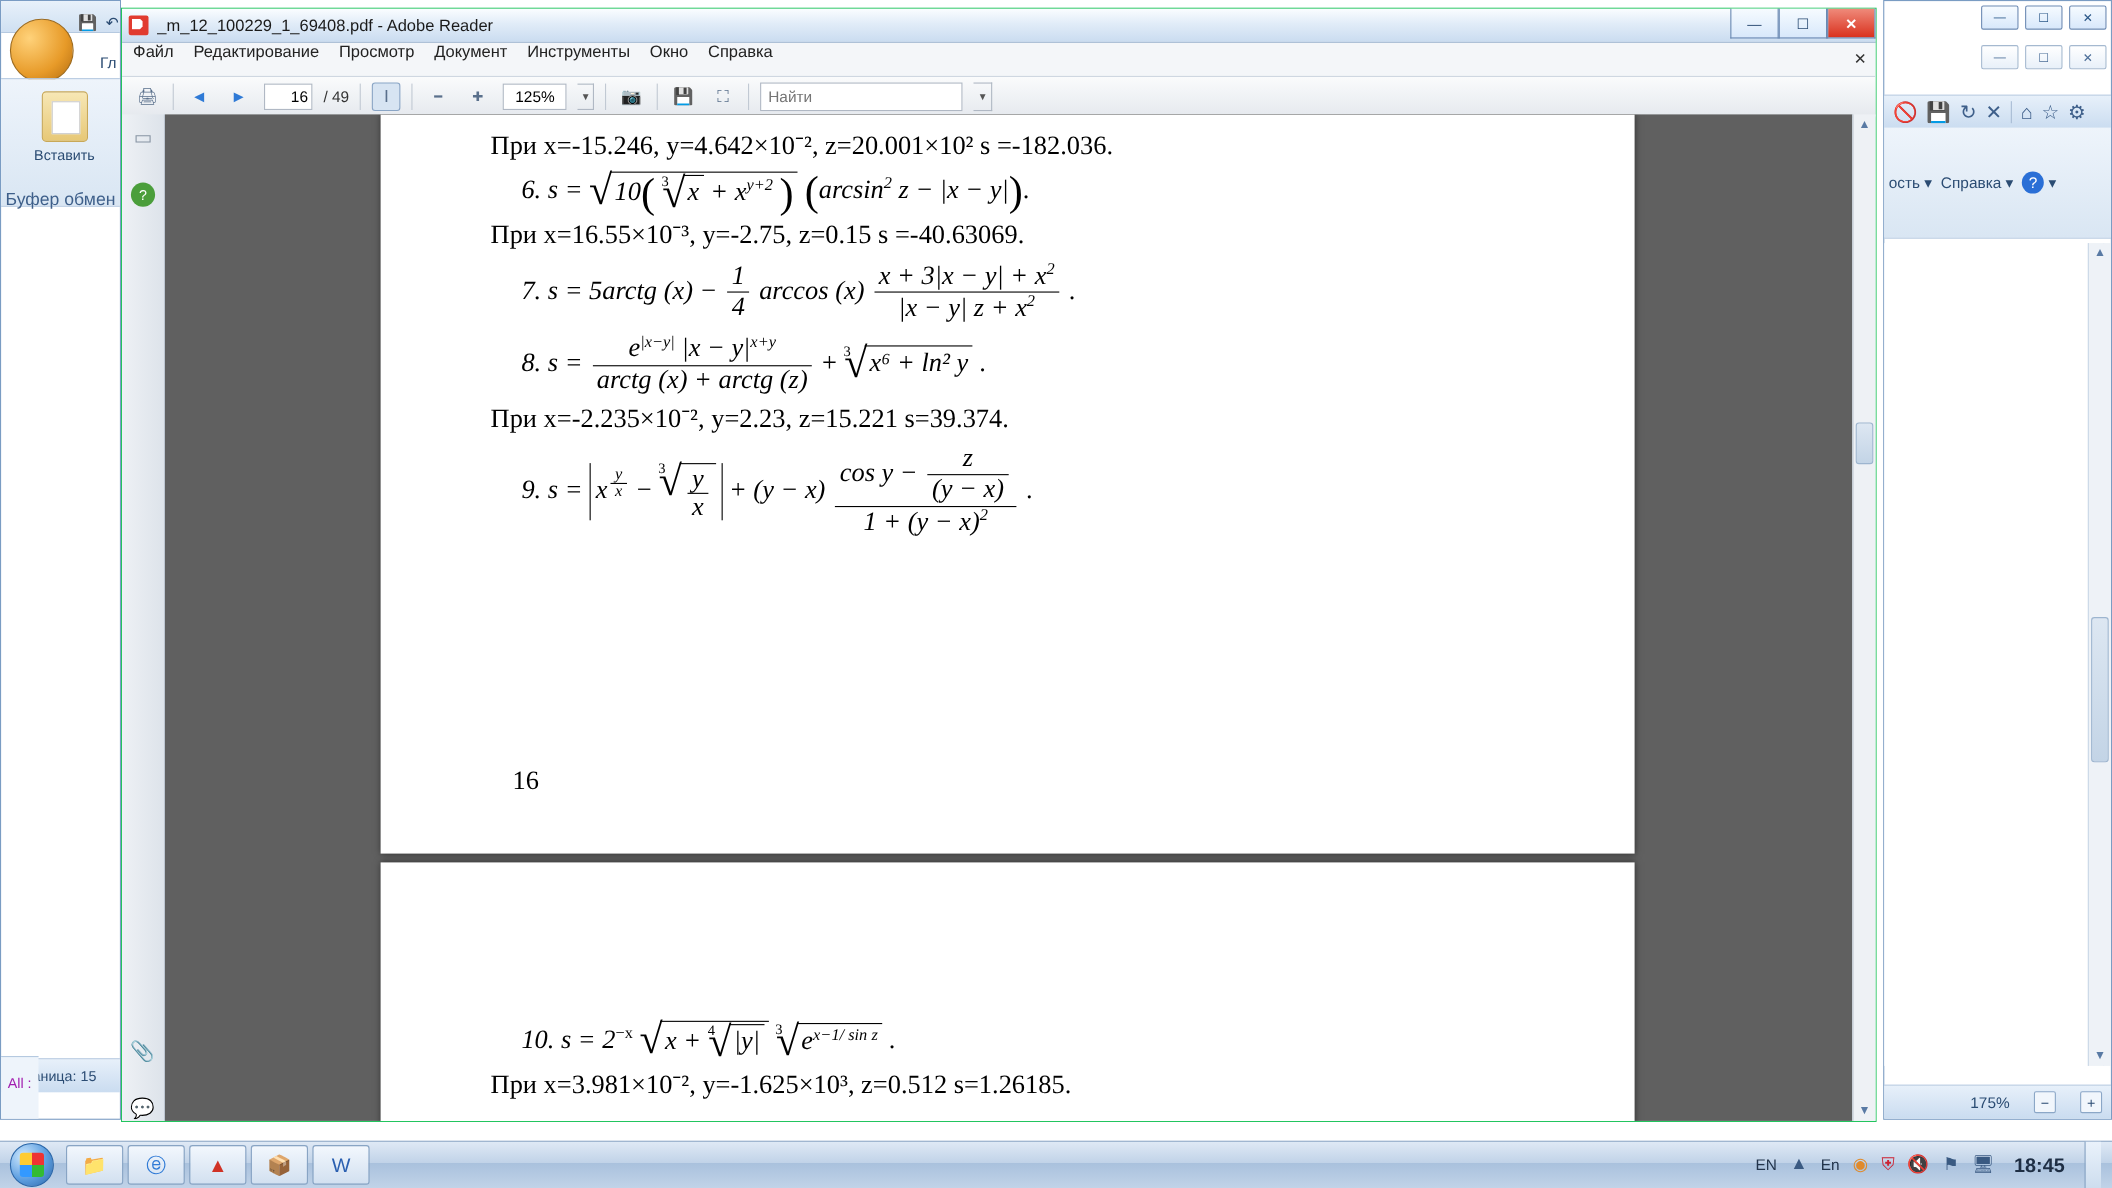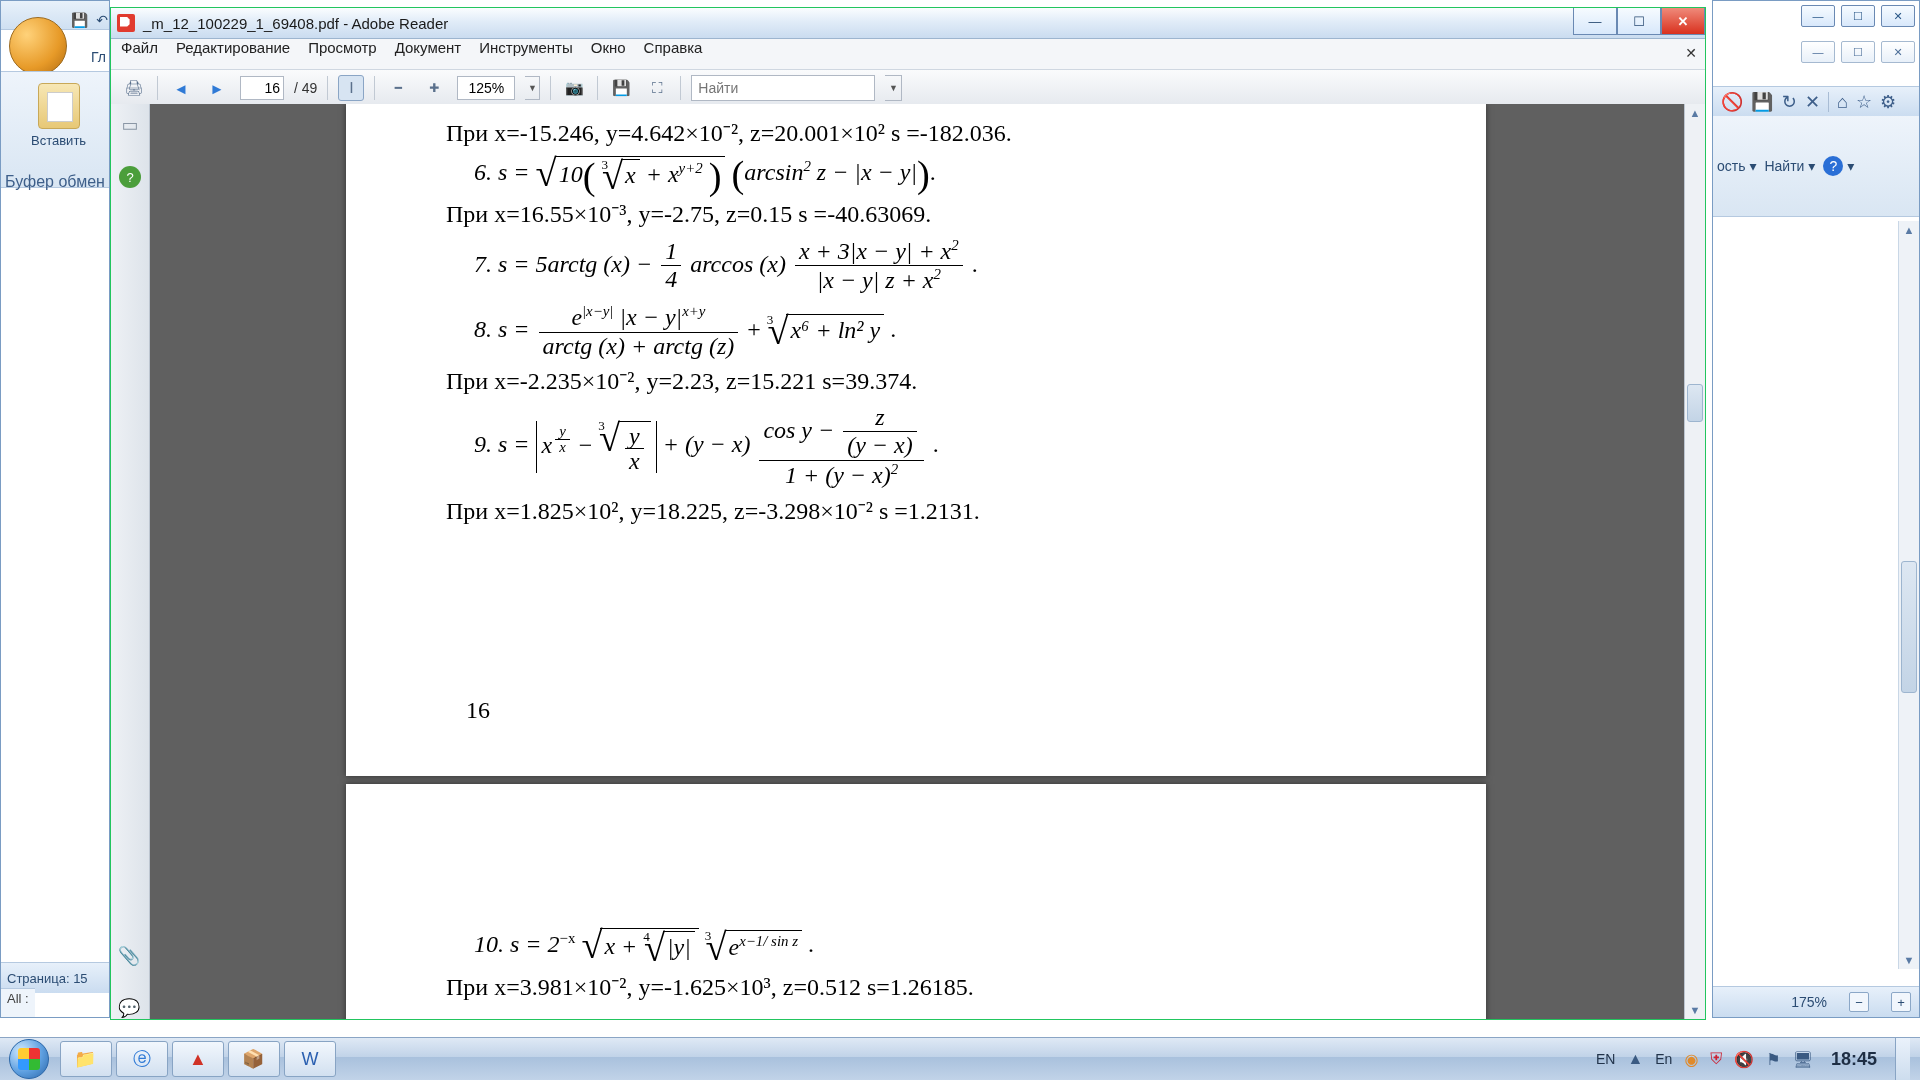--- a/index.html
+++ b/index.html
@@ -29,21 +29,21 @@
 .word-sliver .ws-orb{position:absolute;top:16px;left:8px;width:56px;height:56px;border-radius:50%;background:radial-gradient(circle at 30% 30%,#ffd27a,#e79a28 60%,#b06a10);border:1px solid #9c6a1e}
 .word-sliver .ws-qa{position:absolute;top:10px;left:70px;display:flex;gap:4px;font-size:14px;color:#2b4c73}
 .word-sliver .ws-qa span{width:18px;height:18px;border-radius:2px;display:flex;align-items:center;justify-content:center}
 .word-sliver .ws-tab{position:absolute;top:48px;left:90px;font-size:14px;color:#2b4c73}
 .word-sliver .ws-ribbon{position:absolute;top:70px;left:0;right:0;height:115px;background:linear-gradient(#eef4fb,#d9e6f3);border-top:1px solid #b5c9e0;border-bottom:1px solid #b5c9e0}
 .word-sliver .paste{position:absolute;top:82px;left:30px;text-align:center;font-size:13px;color:#2b4c73}
 .word-sliver .paste .ic{width:40px;height:44px;margin:0 auto 4px auto;background:linear-gradient(#f7e7b5,#e7c876);border:1px solid #c8a858;border-radius:4px;position:relative}
 .word-sliver .paste .ic::before{content:"";position:absolute;top:8px;left:8px;width:24px;height:28px;background:#fff;border:1px solid #ccc}
 .word-sliver .ws-grp{position:absolute;top:168px;left:0;right:0;text-align:center;font-size:16px;color:#3e5f8a;padding-top:4px}
 .word-sliver .ws-status{position:absolute;bottom:0;left:0;right:0;height:30px;background:linear-gradient(#e7f0fa,#cadcf0);border-top:1px solid #b5c9e0;display:flex;align-items:center;padding:0 6px;font-size:13px;color:#2b4c73}
-.word-sliver .ws-all{position:absolute;bottom:0;left:0;height:24px;padding:2px 6px;font-size:13px;color:#404040;border-top:1px solid #b5c9e0;background:#eef4fb}
+.word-sliver .ws-all{position:absolute;bottom:0;left:0;height:24px;padding:16px 6px;font-size:13px;color:#a21caf;border-top:1px solid #b5c9e0;background:#eef4fb}
 
 
 .reader{position:absolute;top:7px;left:110px;width:1594px;height:1011px;background:#fff;border:1px solid #22c55e;box-shadow:0 0 0 1px rgba(255,255,255,.4) inset}
 .reader .titlebar{height:30px;background:linear-gradient(#fafdff,#e1ecf8 45%,#cadcf0);border-bottom:1px solid #9db5cf;display:flex;align-items:center;padding:0 6px;gap:8px;position:relative}
 .reader .titlebar .ticon{width:18px;height:18px;background:#e13b2f;border-radius:2px;position:relative}
 .reader .titlebar .ticon::after{content:"";position:absolute;inset:3px;background:#fff;clip-path:polygon(0 0,60% 0,80% 20%,80% 60%,60% 80%,0 80%)}
 .reader .titlebar .ttl{font-size:15px;color:#1a1a1a}
 .reader .titlebar .wcs{position:absolute;top:0;right:0;display:flex}
 .reader .titlebar .wcs .wbtn{width:42px;height:26px;border:1px solid #6a89b3;border-top:none;display:flex;align-items:center;justify-content:center;font-size:13px;color:#2b4c73;background:linear-gradient(#f6fbff,#d8e8fb)}
 .reader .titlebar .wcs .wbtn.close{background:linear-gradient(#ef8a7a,#d9311e);color:#fff;font-weight:bold}
@@ -131,21 +131,21 @@
     <span class="sep"></span>
     <span>⌂</span>
     <span>☆</span>
     <span>⚙</span>
   </div>
   <div class="bg-ribbon">
     <div class="grp">
         <span>ость ▾</span>
       </div>
     <div class="grp">
-        <span>Найти ▾</span>
+        <span>Справка ▾</span>
       </div>
     <div class="grp">
         <span style="background:#2a6fd6;color:#fff;border-radius:50%;width:20px;height:20px;display:inline-flex;align-items:center;justify-content:center">?</span>
         <span>▾</span>
       </div>
   </div>
   <div class="bg-sheet"></div>
   <div class="bg-vscroll">
     <div class="arr" style="top:0">▲</div>
     <div class="thumb"></div>
@@ -296,21 +296,20 @@
                 </span>
             </span>
             <span class="it"> + (y − x) </span>
             <span class="fr">
               <span class="n"><span class="it">cos y − </span><span class="fr"><span class="n it">z</span><span class="d it">(y − x)</span></span></span>
               <span class="d"><span class="it">1 + (y − x)</span><sup>2</sup></span>
             </span>
             <span> .</span>
           </div>
 
-          <div class="mrow">При x=1.825×10², y=18.225, z=-3.298×10⁻²    s =1.2131.</div>
         </div>
         <div class="pagenum">16</div>
       </div>
 
       <div class="page page2">
         <div class="content math">
           <div class="mrow ind">
             <span class="it">10.  s = 2</span><sup>−x</sup>
             <span class="sq">
                 <span class="rad">√</span>

